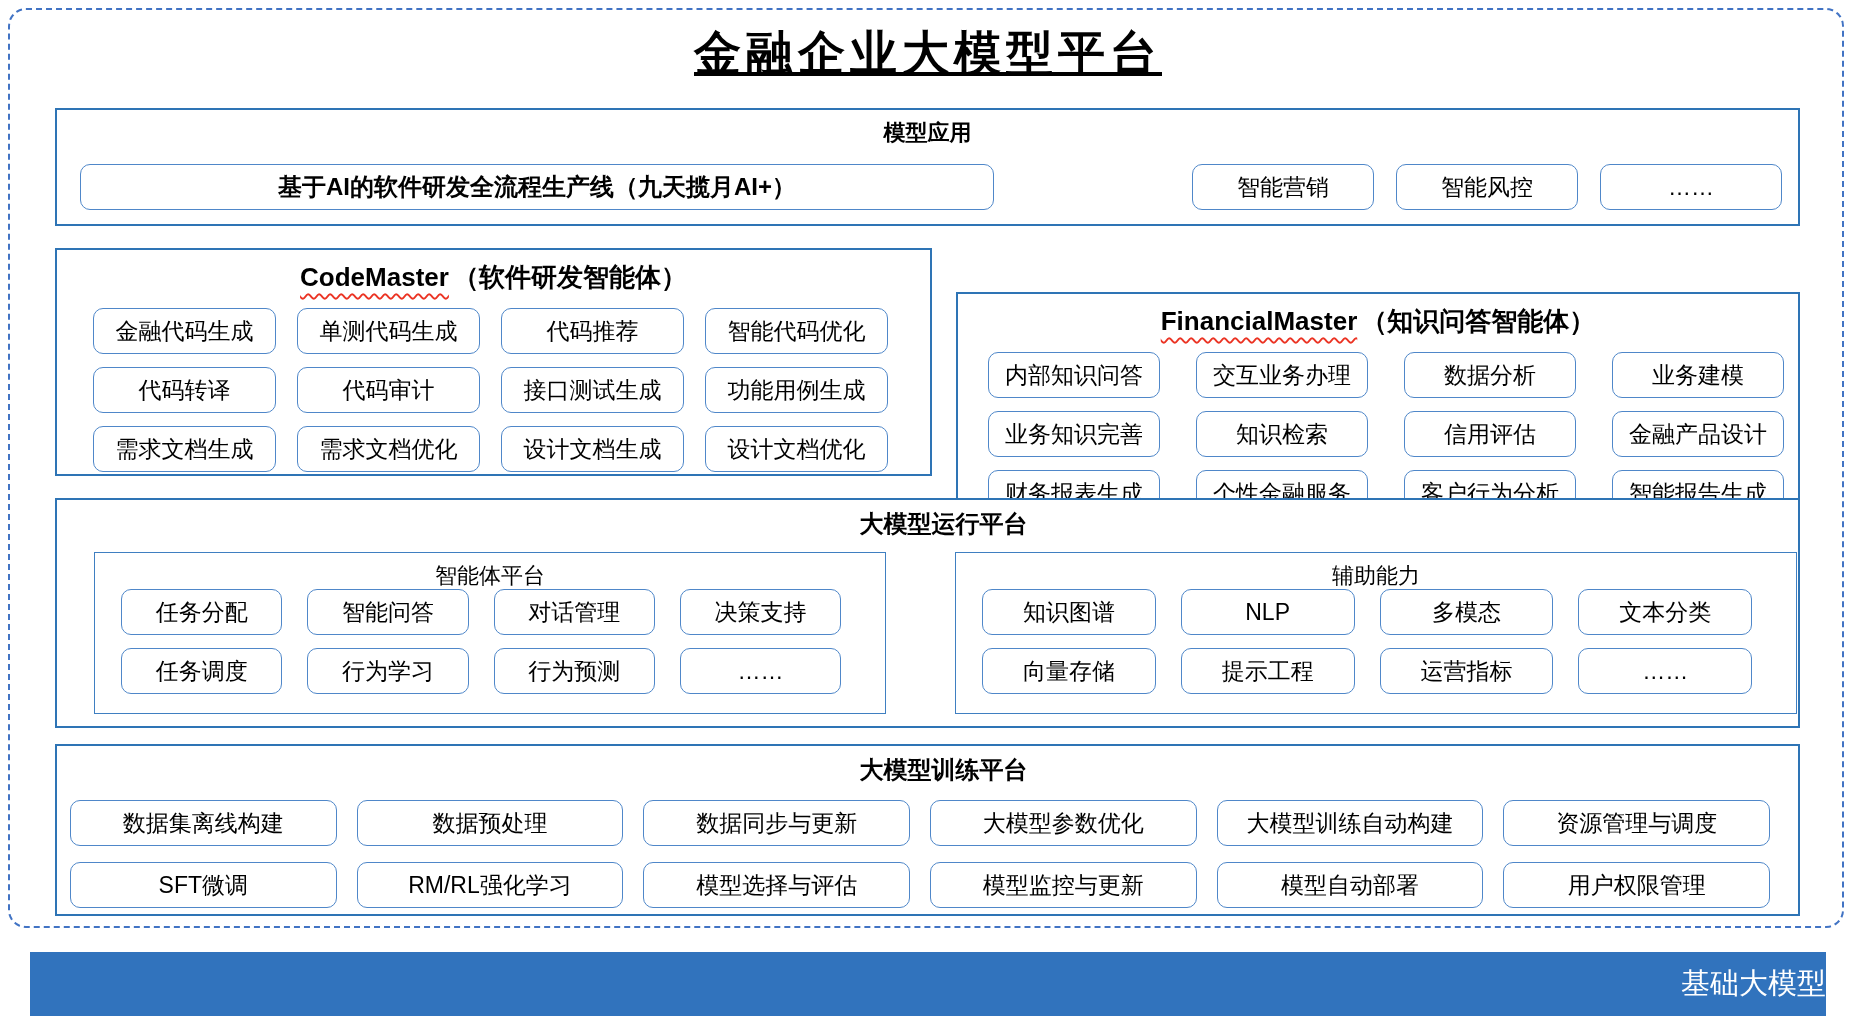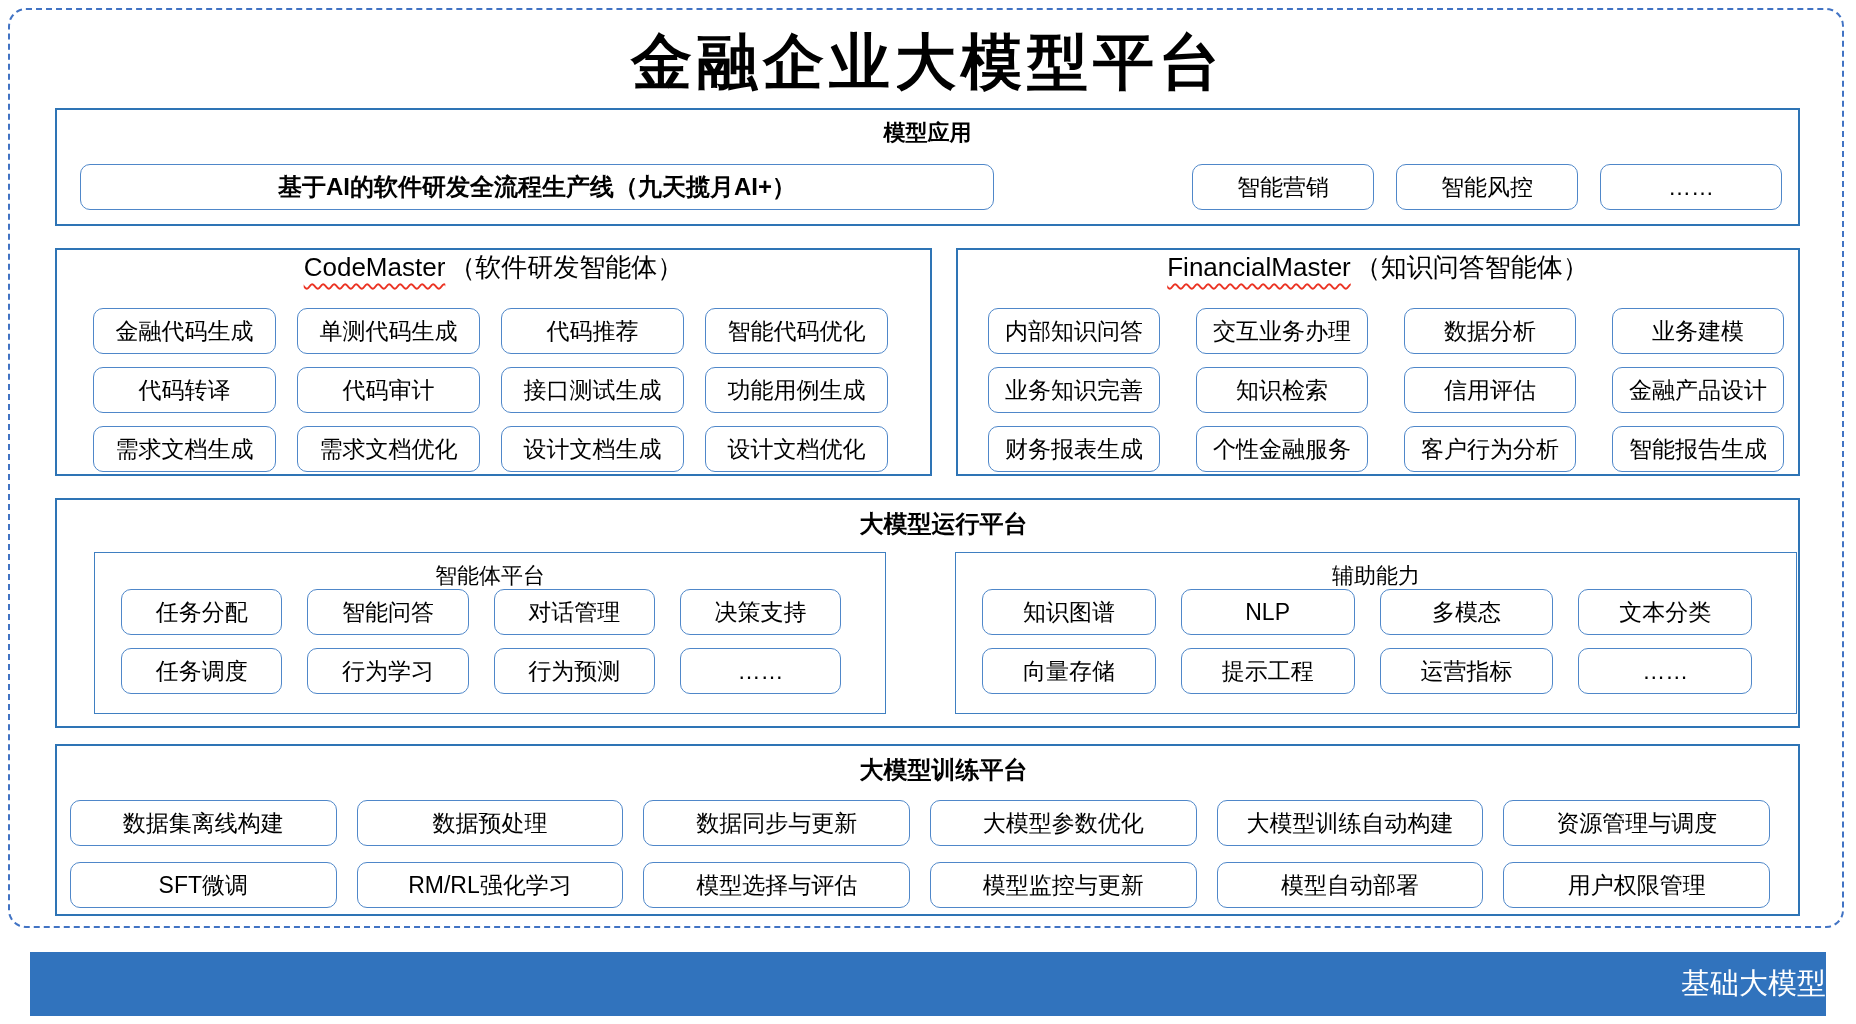--- a/index.html
+++ b/index.html
@@ -8,51 +8,52 @@
     background:#fff; color:#000;
     font-family:"Liberation Sans","DejaVu Sans",sans-serif;
   }
   .frame {
     position:absolute; left:8px; top:8px; width:1836px; height:920px;
     border:2px dashed var(--dashed-border,#4173C4); border-radius:18px;
     box-sizing:border-box; pointer-events:none;
   }
   .title {
     position:absolute; left:0; top:22px; width:100%; margin:0;
-    text-align:center; font-size:61px; font-weight:bold; letter-spacing:5px;
+    text-align:center; font-size:47px; font-weight:bold; letter-spacing:5px;
     font-family:"DejaVu Serif","Liberation Serif",serif;
+    text-decoration:underline;
   }
   .box {
     position:absolute; background:#fff; box-sizing:border-box;
     border:2px solid var(--section-border,#2E74B5);
   }
   .hdr { text-align:center; font-weight:bold; font-size:22px; padding-top:8px; }
   .s3 .hdr, .s4 .hdr { font-size:24px;padding-left:32px; }
-  .agent-hdr { text-align:center; font-weight:normal; font-size:26px; padding-top:0; }
+  .agent-hdr { text-align:center; font-weight:bold; font-size:26px; padding-top:10px; }
   .squiggle {
     text-decoration:underline wavy var(--spellcheck-red,#EB3323);
     text-decoration-thickness:2px; text-underline-offset:7px;
     text-decoration-skip-ink:none; margin-right:4px;
   }
   .chip {
     border:1.5px solid var(--chip-border,#4F87C9); border-radius:10px;
     background:#fff; box-sizing:border-box; height:46px;
     display:flex; align-items:center; justify-content:center;
     font-size:23px; white-space:nowrap;
   }
   
   .s1 { left:55px; top:108px; width:1745px; height:118px; }
   .app-row { position:absolute; left:23px; top:54px; right:16px; display:flex; }
   .chip.wide { width:915px; margin-right:198px; font-weight:bold; font-size:24px; }
   .app-smalls { display:flex; gap:22px; }
   .app-smalls .chip { width:182px; }
   
   .agent { top:248px; height:228px; }
   .cm { left:55px;  width:877px; }
-  .fm { left:956px; width:844px; }
+  .fm { left:956px; width:844px;margin-top:44px; }
   .grid { display:grid; position:absolute; }
   .agent .grid { top:58px; grid-template-columns:repeat(4,1fr); row-gap:13px; }
   .cm .grid { left:36px; right:42px; column-gap:21px; }
   .fm .grid { left:30px; right:14px; column-gap:36px; }
   
   .s3 { left:55px; top:498px; width:1745px; height:230px; }
   .gbox {
     position:absolute; top:52px; height:162px; box-sizing:border-box;
     border:1.5px solid var(--inner-border,#3F7FC1); background:#fff;
   }

